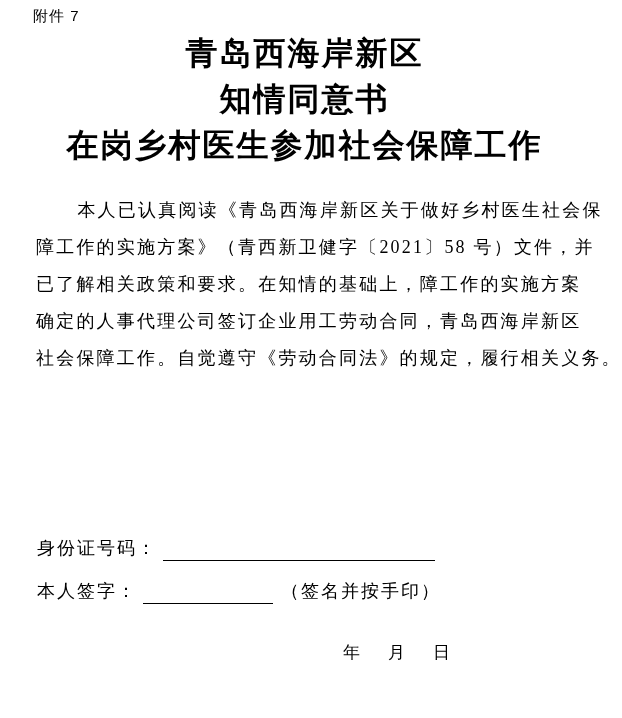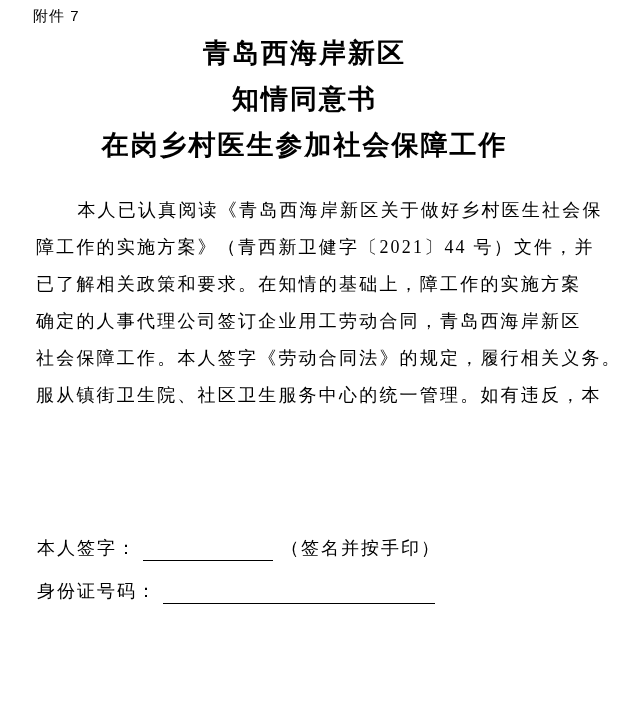--- a/index.html
+++ b/index.html
@@ -25,21 +25,21 @@
     font-family: "Liberation Sans", "DejaVu Sans", sans-serif;
     letter-spacing: 1px;
   }
   .title-block {
     position: absolute;
     left: 0;
     top: 30px;
     width: 609px;
     text-align: center;
     font-weight: bold;
-    font-size: 27px;
+    font-size: 32px;
     line-height: 46px;
     letter-spacing: 2px;
   }
   .body-block {
     position: absolute;
     left: 36px;
     top: 192px;
     width: 552px;
     font-size: 18px;
     line-height: 37px;
@@ -92,33 +92,35 @@
   <div class="attachment-label">附件 7</div>
 
   <div class="title-block">
     <div>青岛西海岸新区</div>
     <div>知情同意书</div>
     <div>在岗乡村医生参加社会保障工作</div>
   </div>
 
   <div class="body-block">
     <div class="body-line indent">本人已认真阅读《青岛西海岸新区关于做好乡村医生社会保</div>
-    <div class="body-line">障工作的实施方案》（青西新卫健字〔2021〕44 号）文件，并</div>
+    <div class="body-line">障工作的实施方案》（青西新卫健字〔2021〕58 号）文件，并</div>
     <div class="body-line">已了解相关政策和要求。在知情的基础上，障工作的实施方案</div>
     <div class="body-line">确定的人事代理公司签订企业用工劳动合同，青岛西海岸新区</div>
-    <div class="body-line">社会保障工作。本人签字《劳动合同法》的规定，履行相关义务。</div>
-    <div class="body-line">服从镇街卫生院、社区卫生服务中心的统一管理。如有违反，本</div>
+    <div class="body-line">社会保障工作。自觉遵守《劳动合同法》的规定，履行相关义务。</div>
   </div>
 
   <div class="sign-block">
+    <div class="sign-row">
+      <span>身份证号码：</span>
+      <span class="blank-line blank-id"></span>
+    </div>
     <div class="sign-row">
       <span>本人签字：</span>
       <span class="blank-line blank-sign"></span>
       <span>（签名并按手印）</span>
     </div>
-    <div class="sign-row">
-      <span>身份证号码：</span>
-      <span class="blank-line blank-id"></span>
-    </div>
   </div>
 
+  <div class="date-block">
+    <span>年</span><span class="sep"></span><span>月</span><span class="sep"></span><span>日</span>
+  </div>
 
 </div>
 
 </body></html>

